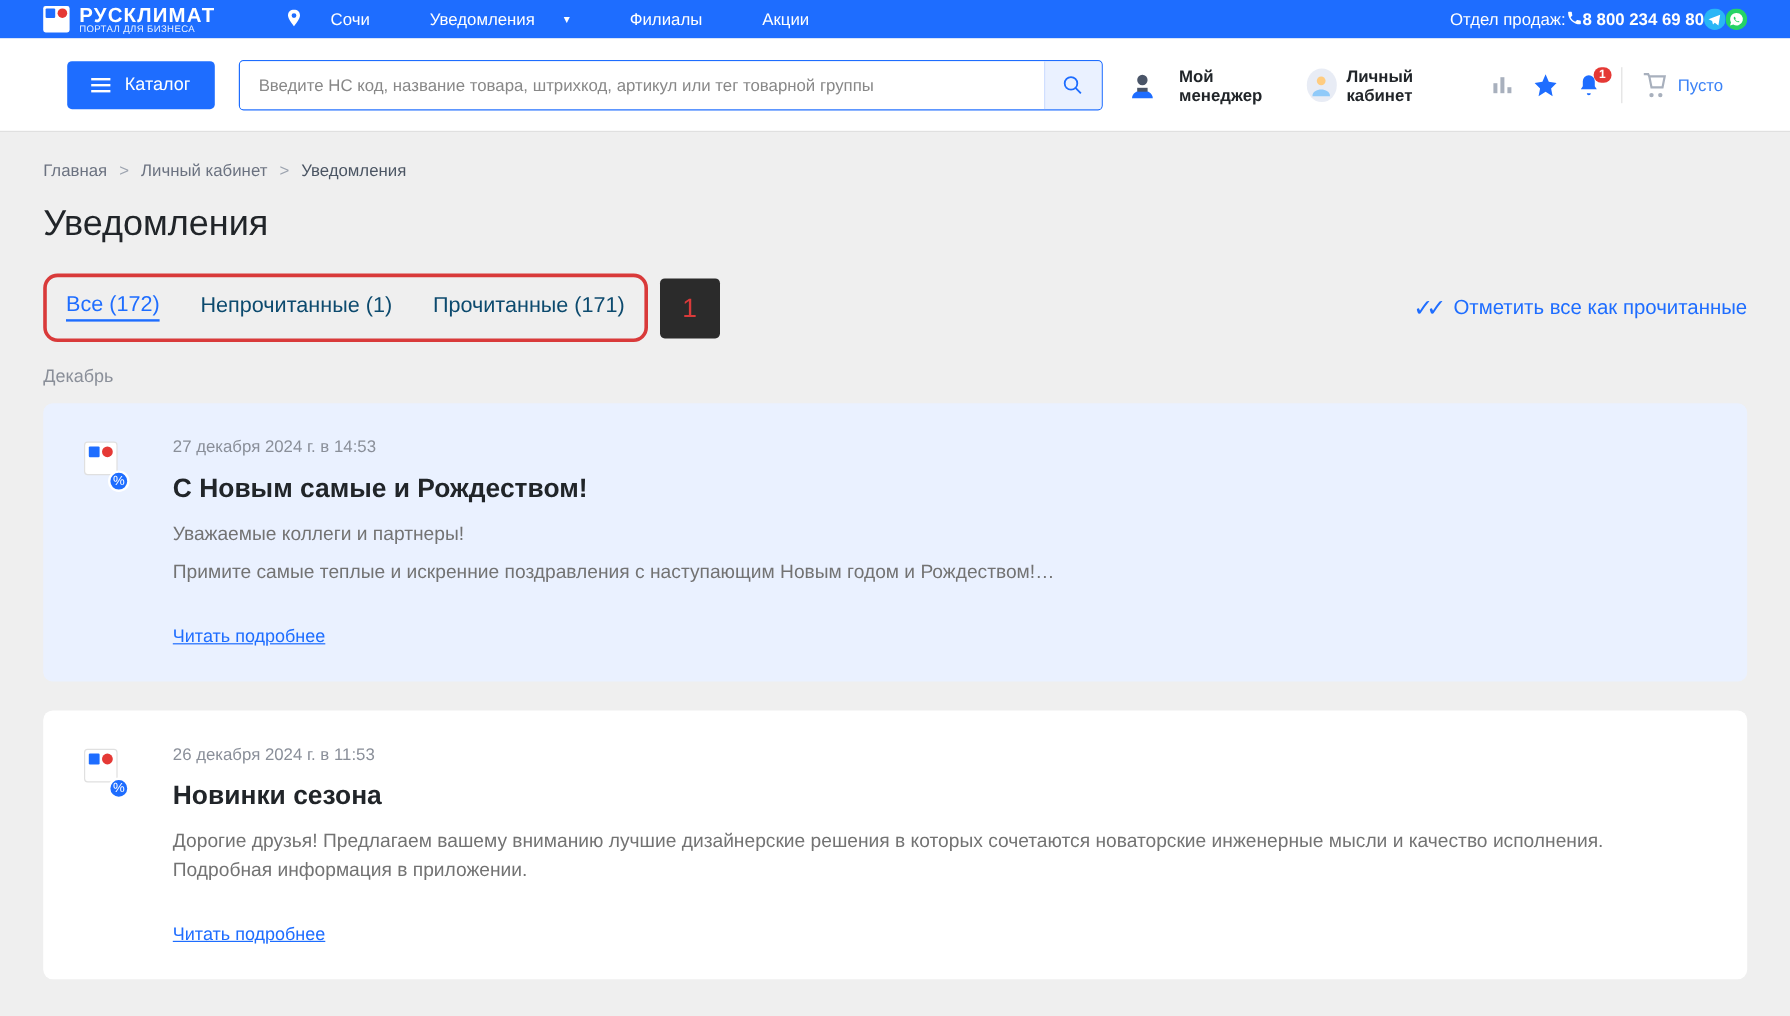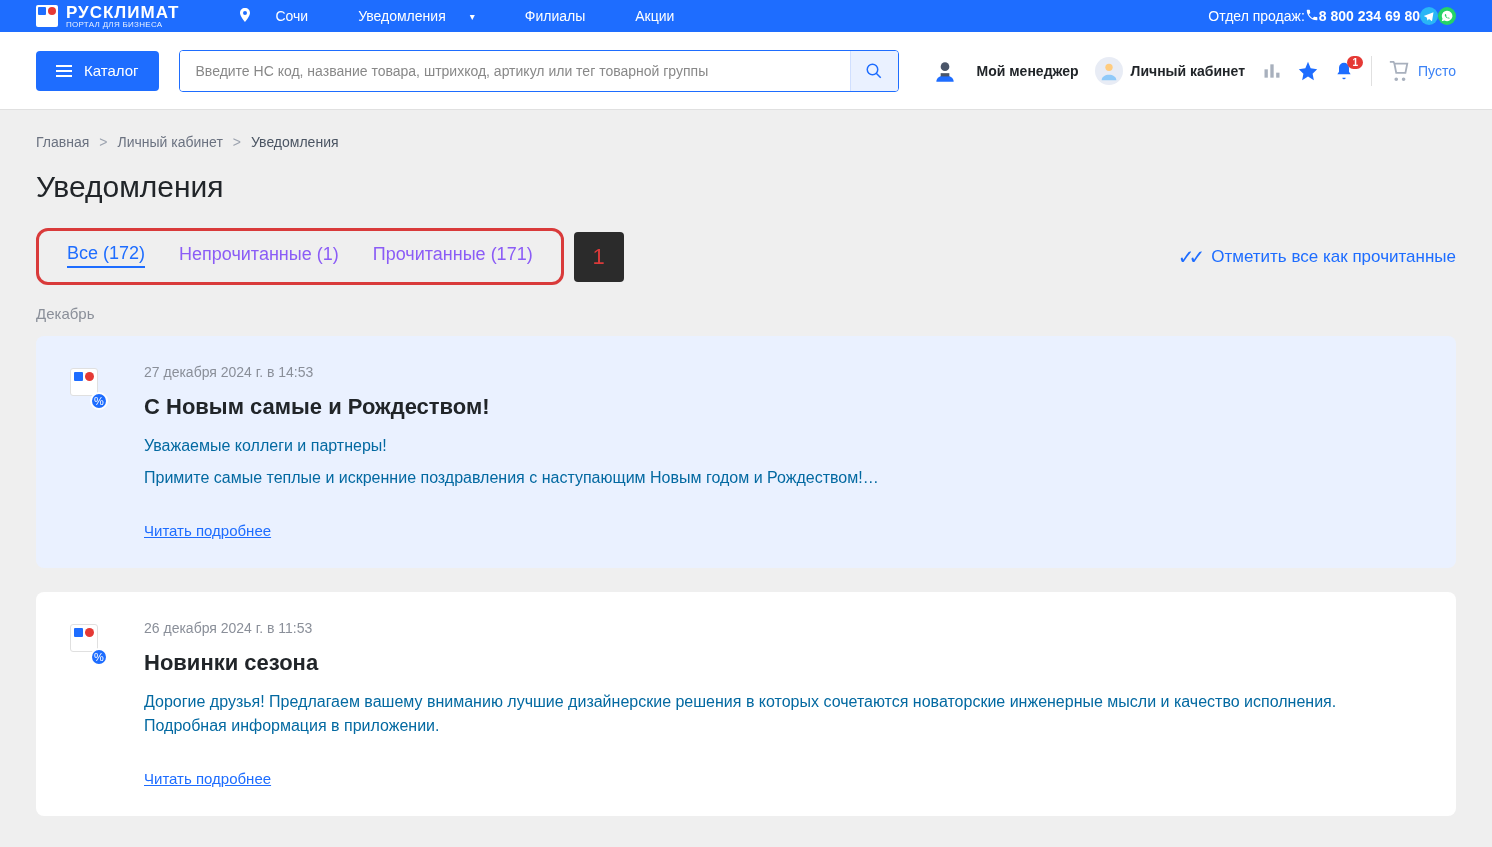--- a/index.html
+++ b/index.html
@@ -19,21 +19,21 @@
 .top-nav-item{display:flex;align-items:center;gap:24px;cursor:pointer}
 .chev-down{font-size:10px}
 .top-right{margin-left:auto;display:flex;align-items:center;}
 .sales-label{font-size:14px}
 .phone{font-weight:600}
 .social-ico{width:18px;height:18px;display:flex;align-items:center;justify-content:center}
 .tg{color:#fff}
 .wa{color:#25d366}
 
 
-.header{background:#fff;height:78px;display:flex;align-items:center;padding:0 36px;gap:20px;border-bottom:1px solid #e0e0e0}
+.header{background:#fff;height:78px;display:flex;align-items:center;padding:0 56px;gap:20px;border-bottom:1px solid #e0e0e0}
 .catalog-btn{background:#1e6dff;color:#fff;border:none;border-radius:4px;height:40px;padding:0 20px;display:flex;align-items:center;gap:12px;font-size:15px;font-weight:500;cursor:pointer}
 .burger{display:flex;flex-direction:column;gap:3px}
 .burger span{width:16px;height:2px;background:#fff}
 .search-wrap{flex:0 0 720px;display:flex;border:1px solid #1e6dff;border-radius:4px;height:42px;overflow:hidden}
 .search-input{flex:1;border:none;padding:0 16px;font-size:14px;outline:none;color:#555}
 .search-input::placeholder{color:#888}
 .search-btn{width:48px;background:#eaf1ff;border:none;border-left:1px solid #d0dfff;color:#1e6dff;font-size:18px;cursor:pointer;display:flex;align-items:center;justify-content:center}
 .hdr-right{margin-left:auto;display:flex;align-items:center;gap:16px}
 .mgr{display:flex;align-items:center;gap:18px;font-size:14px;font-weight:600}
 .avatar{width:28px;height:28px;border-radius:50%;background:#e8ecf5;display:flex;align-items:center;justify-content:center;font-size:16px}
@@ -49,41 +49,41 @@
 
 
 .content{padding:24px 36px}
 .breadcrumb{display:flex;align-items:center;gap:10px;font-size:14px;color:#6b7280;margin-bottom:20px}
 .breadcrumb .sep{color:#9ca3af}
 .breadcrumb .cur{color:#4b5563;font-weight:500}
 h1.page-title{font-size:30px;font-weight:500;color:#212529;margin-bottom:24px}
 
 
 .tabs-row{display:flex;align-items:center;margin-bottom:20px}
-.tabs-box{border:3px solid #d93a3a;border-radius:12px;padding:12px 28px 14px;display:flex;gap:34px;align-items:center}
-.tab{font-size:18px;color:#8b5cf6;cursor:pointer;padding-bottom:2px}
+.tabs-box{border:3px solid #d93a3a;border-radius:12px;padding:12px 16px 14px;display:flex;gap:34px;align-items:center}
+.tab{font-size:18px;color:#0c4a6e;cursor:pointer;padding-bottom:2px}
 .tab.active{color:#1e6dff;border-bottom:2px solid #1e6dff}
 .callout{width:50px;height:50px;background:#2b2b2b;color:#d93a3a;font-size:22px;font-weight:400;display:flex;align-items:center;justify-content:center;border-radius:4px;margin-left:10px}
 .mark-all{margin-left:auto;display:flex;align-items:center;gap:12px;color:#1e6dff;font-size:17px;cursor:pointer}
 .dbl-check{color:#1e6dff;font-size:20px;letter-spacing:-6px}
 
 .month-label{font-size:15px;color:#8a8f99;margin-bottom:14px}
 
 
 .card{background:#fff;border-radius:8px;padding:28px 34px 28px 34px;display:flex;gap:34px;margin-bottom:24px}
 .card.unread{background:#eaf1ff}
 .card-icon{width:40px;height:40px;position:relative;flex-shrink:0;margin-top:4px}
 .ico-box{width:28px;height:28px;background:#fff;border:1px solid #e0e0e0;border-radius:3px;position:relative}
 .ico-box::before{content:"";position:absolute;top:3px;left:3px;width:9px;height:9px;background:#1e6dff;border-radius:1px}
 .ico-box::after{content:"";position:absolute;top:3px;right:3px;width:9px;height:9px;background:#e53935;border-radius:50%}
 .ico-badge{position:absolute;bottom:-2px;right:2px;width:18px;height:18px;border-radius:50%;background:#1e6dff;color:#fff;font-size:11px;display:flex;align-items:center;justify-content:center;border:2px solid #fff}
 .card-body{flex:1}
 .card-date{font-size:14px;color:#8a8f99;margin-bottom:14px}
 .card-title{font-size:22px;font-weight:600;color:#212529;margin-bottom:14px}
-.card-text{font-size:16px;color:#0369a1;line-height:1.5;margin-bottom:8px}
+.card-text{font-size:16px;color:#737373;line-height:1.5;margin-bottom:8px}
 .read-more{display:inline-block;margin-top:24px;color:#1e6dff;font-size:15px;text-decoration:underline;cursor:pointer}
 
 .pin-ico{color:#fff;font-size:14px}
 </style>
 </head>
 <body>
 
 <div class="topbar">
   <div class="logo-wrap">
     <div class="logo-mark"></div>

